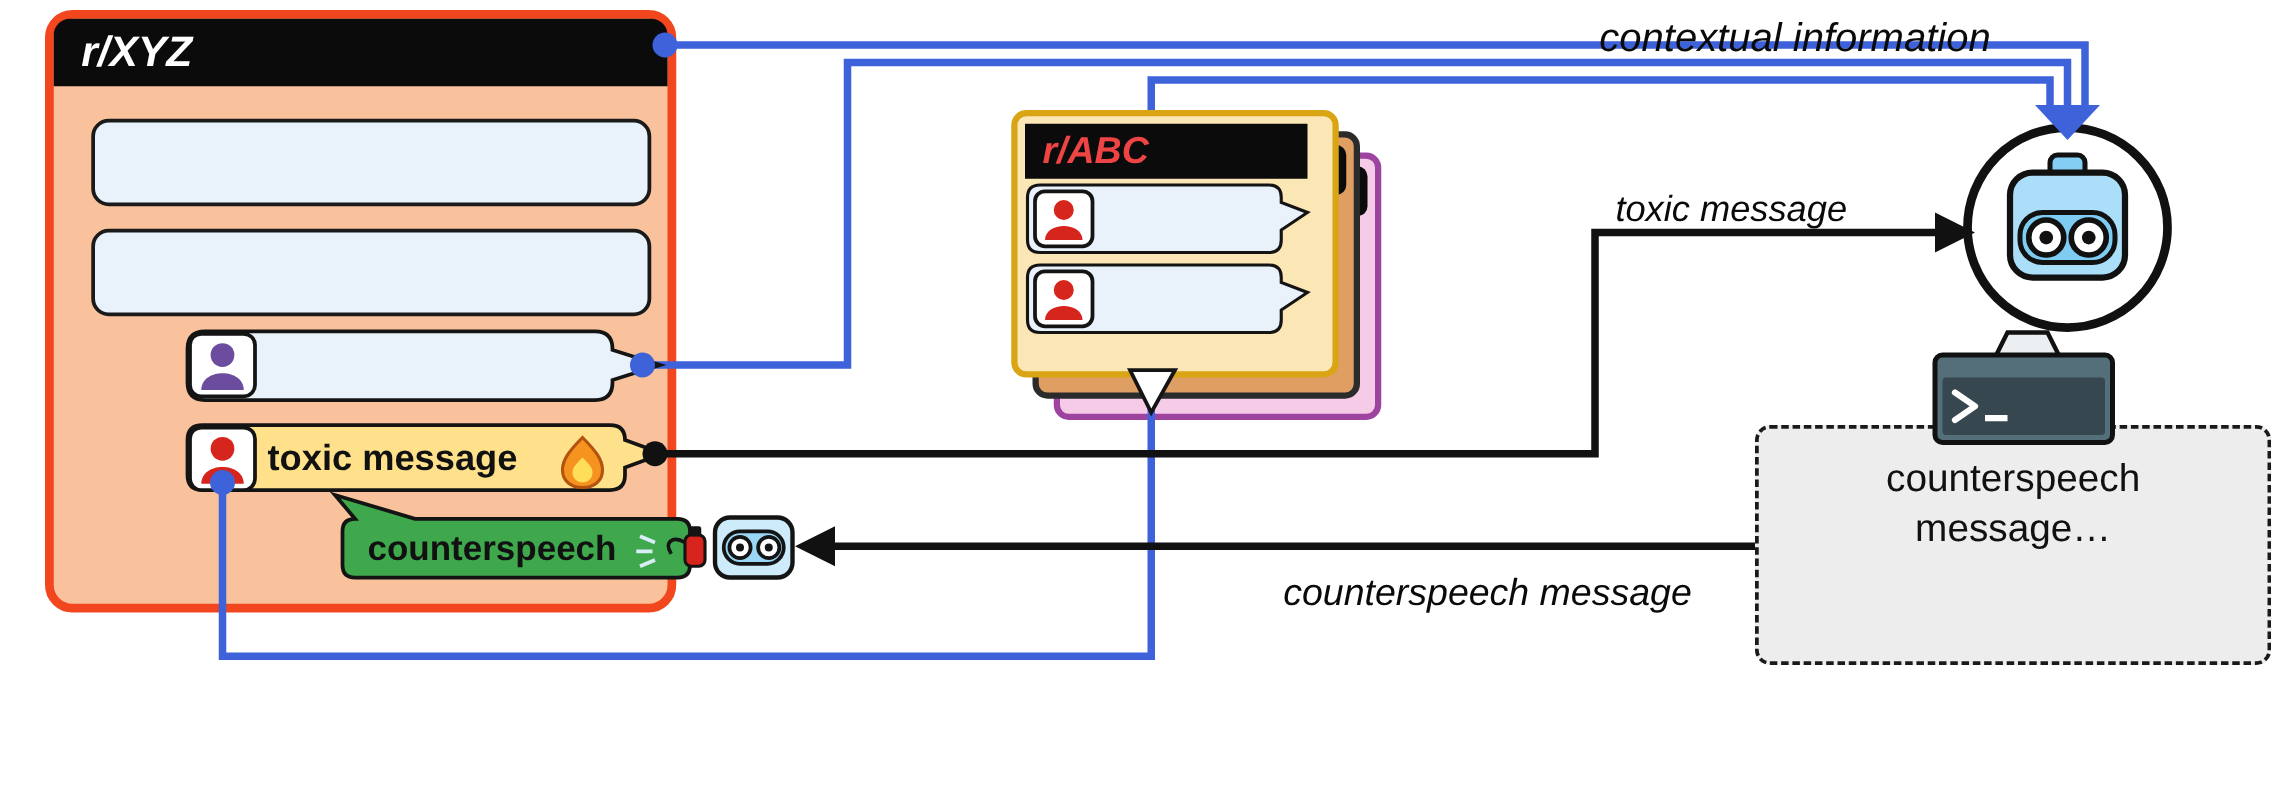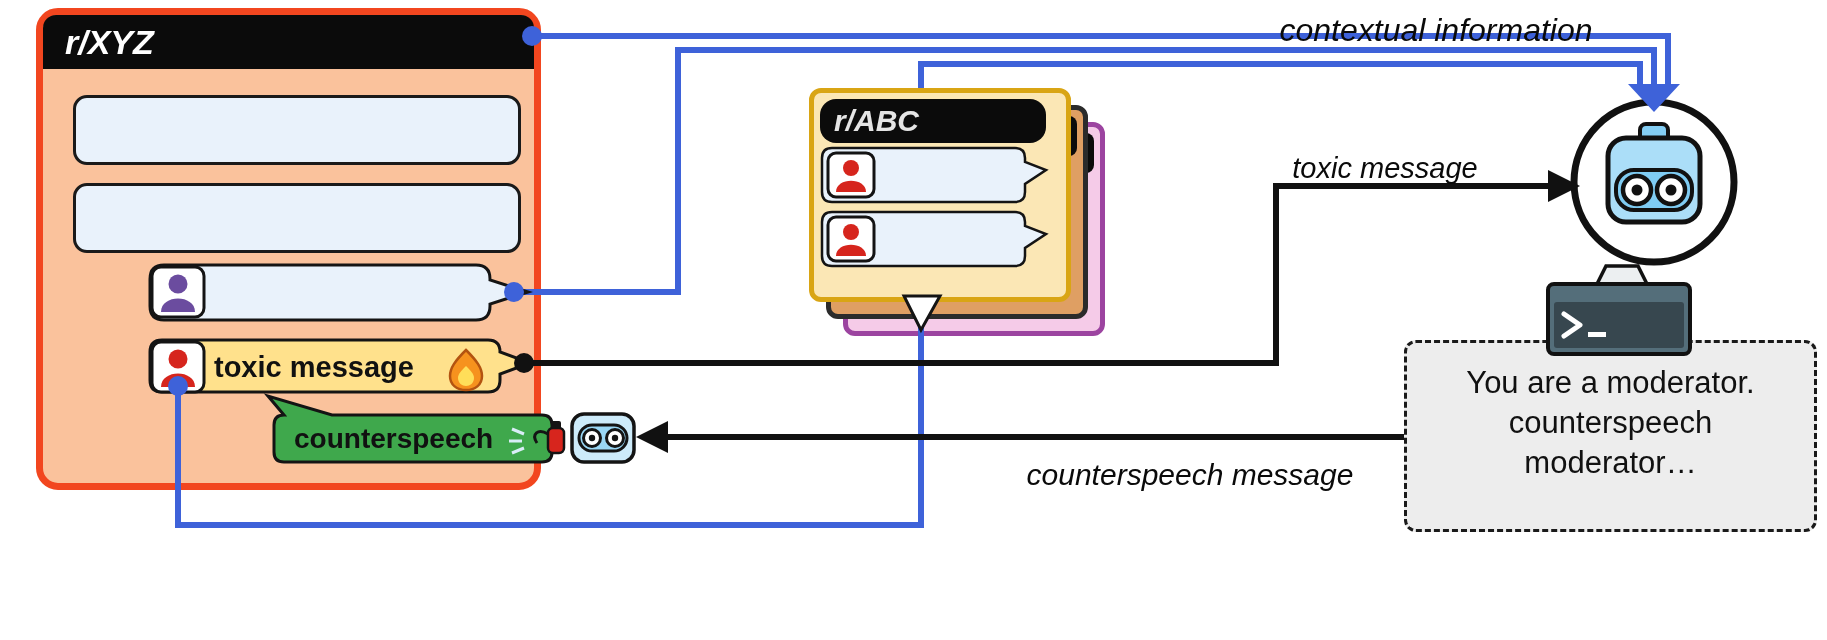--- a/index.html
+++ b/index.html
@@ -18,21 +18,21 @@
   
   .card{box-sizing:border-box;border-radius:12px;}
   .card-back{left:843px;top:122px;width:262px;height:214px;background:#F5CBE8;
              border:5px solid #9C44A0;z-index:1;}
   .card-mid{left:826px;top:105px;width:262px;height:214px;background:#DF9F63;
             border:5px solid #2b2b2b;z-index:2;}
   .mini-head{position:absolute;left:6px;top:6px;right:6px;height:40px;background:#0b0b0b;border-radius:8px;}
   .card-front{left:809px;top:88px;width:262px;height:214px;background:#FBE7B5;
               border:5px solid #D9A514;z-index:3;}
   .abc-header{position:absolute;left:6px;top:6px;width:226px;height:44px;background:#0b0b0b;
-              border-radius:16px;color:#e5e5e5;font-style:italic;font-weight:bold;font-size:30px;
+              border-radius:0;color:#ef4444;font-style:italic;font-weight:bold;font-size:30px;
               line-height:44px;padding-left:14px;box-sizing:border-box;}
   
   .prompt-box{left:1404px;top:340px;width:413px;height:192px;background:#EDEDED;
               border:3.5px dashed #1a1a1a;border-radius:12px;box-sizing:border-box;z-index:2;}
   .prompt-text{position:absolute;left:0;right:0;top:20px;text-align:center;
                font-size:31px;line-height:40px;font-weight:500;color:#111;}
   
   .layer{left:0;top:0;z-index:5;pointer-events:none;}
   
   .overlay{z-index:6;}
@@ -59,23 +59,22 @@
   <div class="abs xyz-panel">
     <div class="xyz-header">
       <span>r/XYZ</span>
     </div>
     <div class="empty-box eb1"></div>
     <div class="empty-box eb2"></div>
   </div>
 
   <div class="abs prompt-box">
     <div class="prompt-text">
-      <div>You are a moderator.</div>
       <div>counterspeech</div>
-      <div>moderator…</div>
+      <div>message…</div>
     </div>
   </div>
 
   <svg class="abs layer" width="1827" height="640" viewBox="0 0 1827 640">
 
     <g stroke="#3E62D9" stroke-width="6" fill="none">
       <path d="M 532 36 H 1668 V 86"></path>
       <path d="M 514 292 H 678 V 50 H 1654 V 86"></path>
       <path d="M 921 88 V 64 H 1640 V 86"></path>
       <path d="M 178 386 V 525 H 921 V 322"></path>

